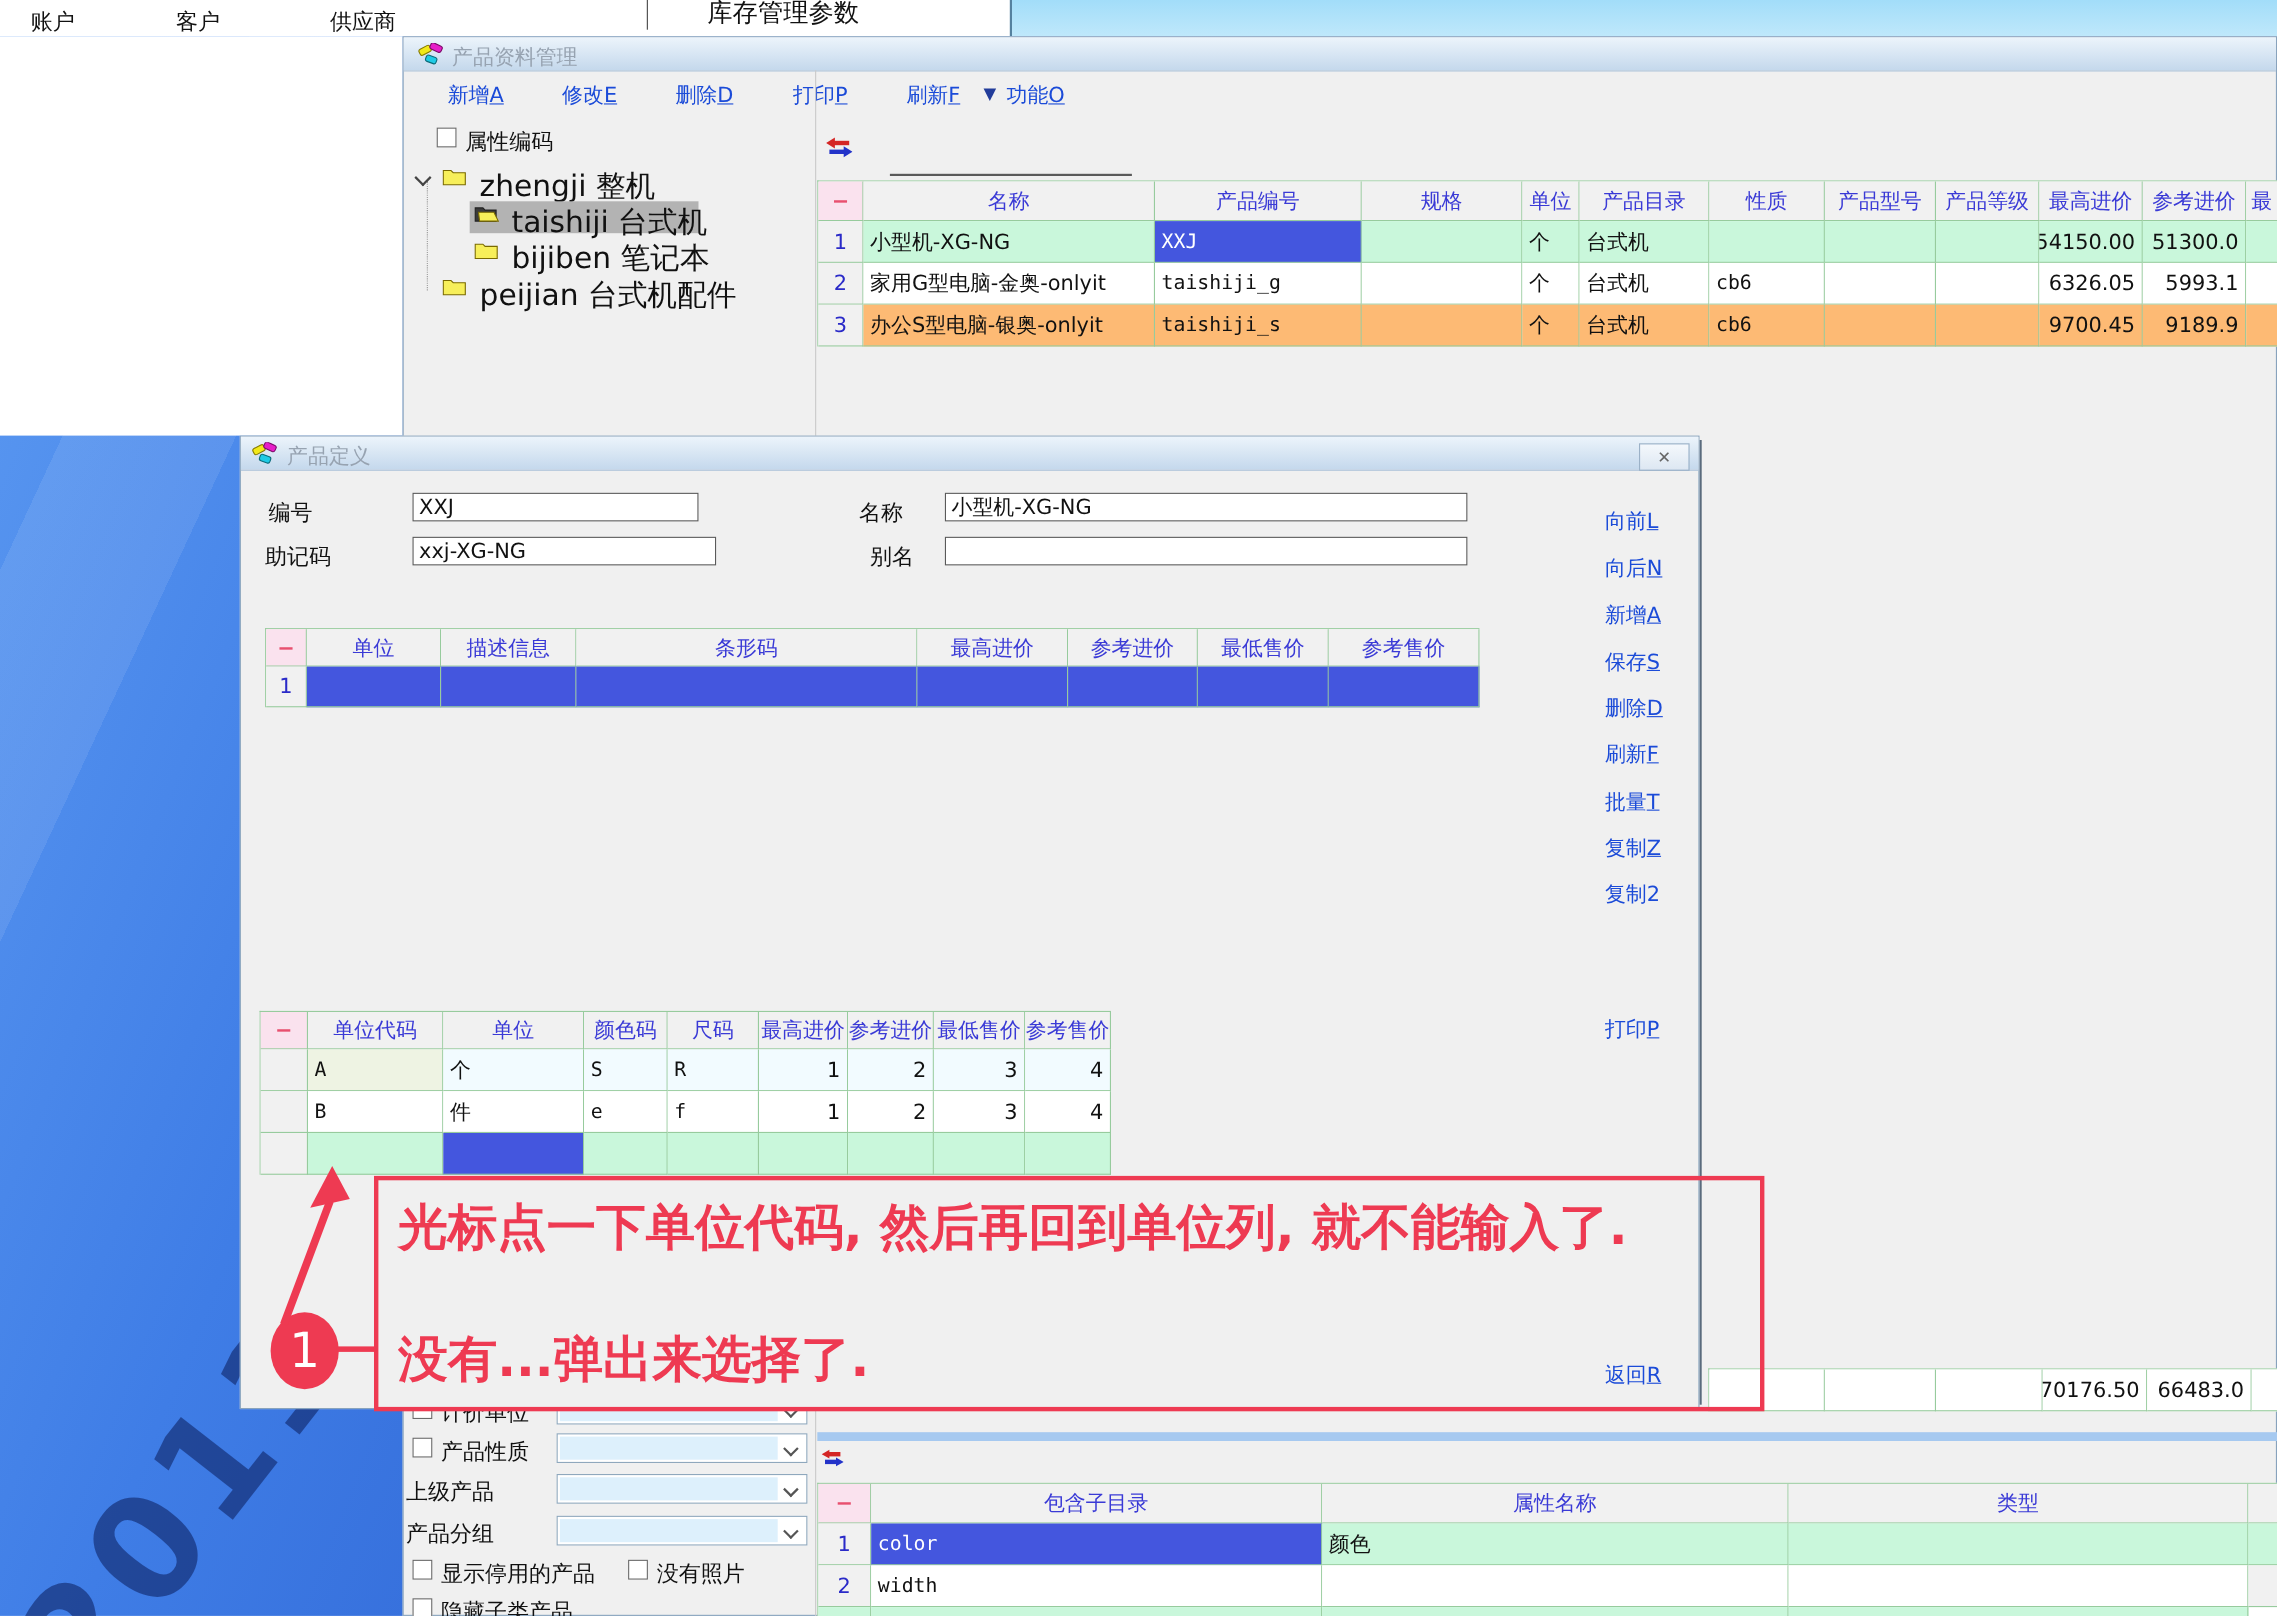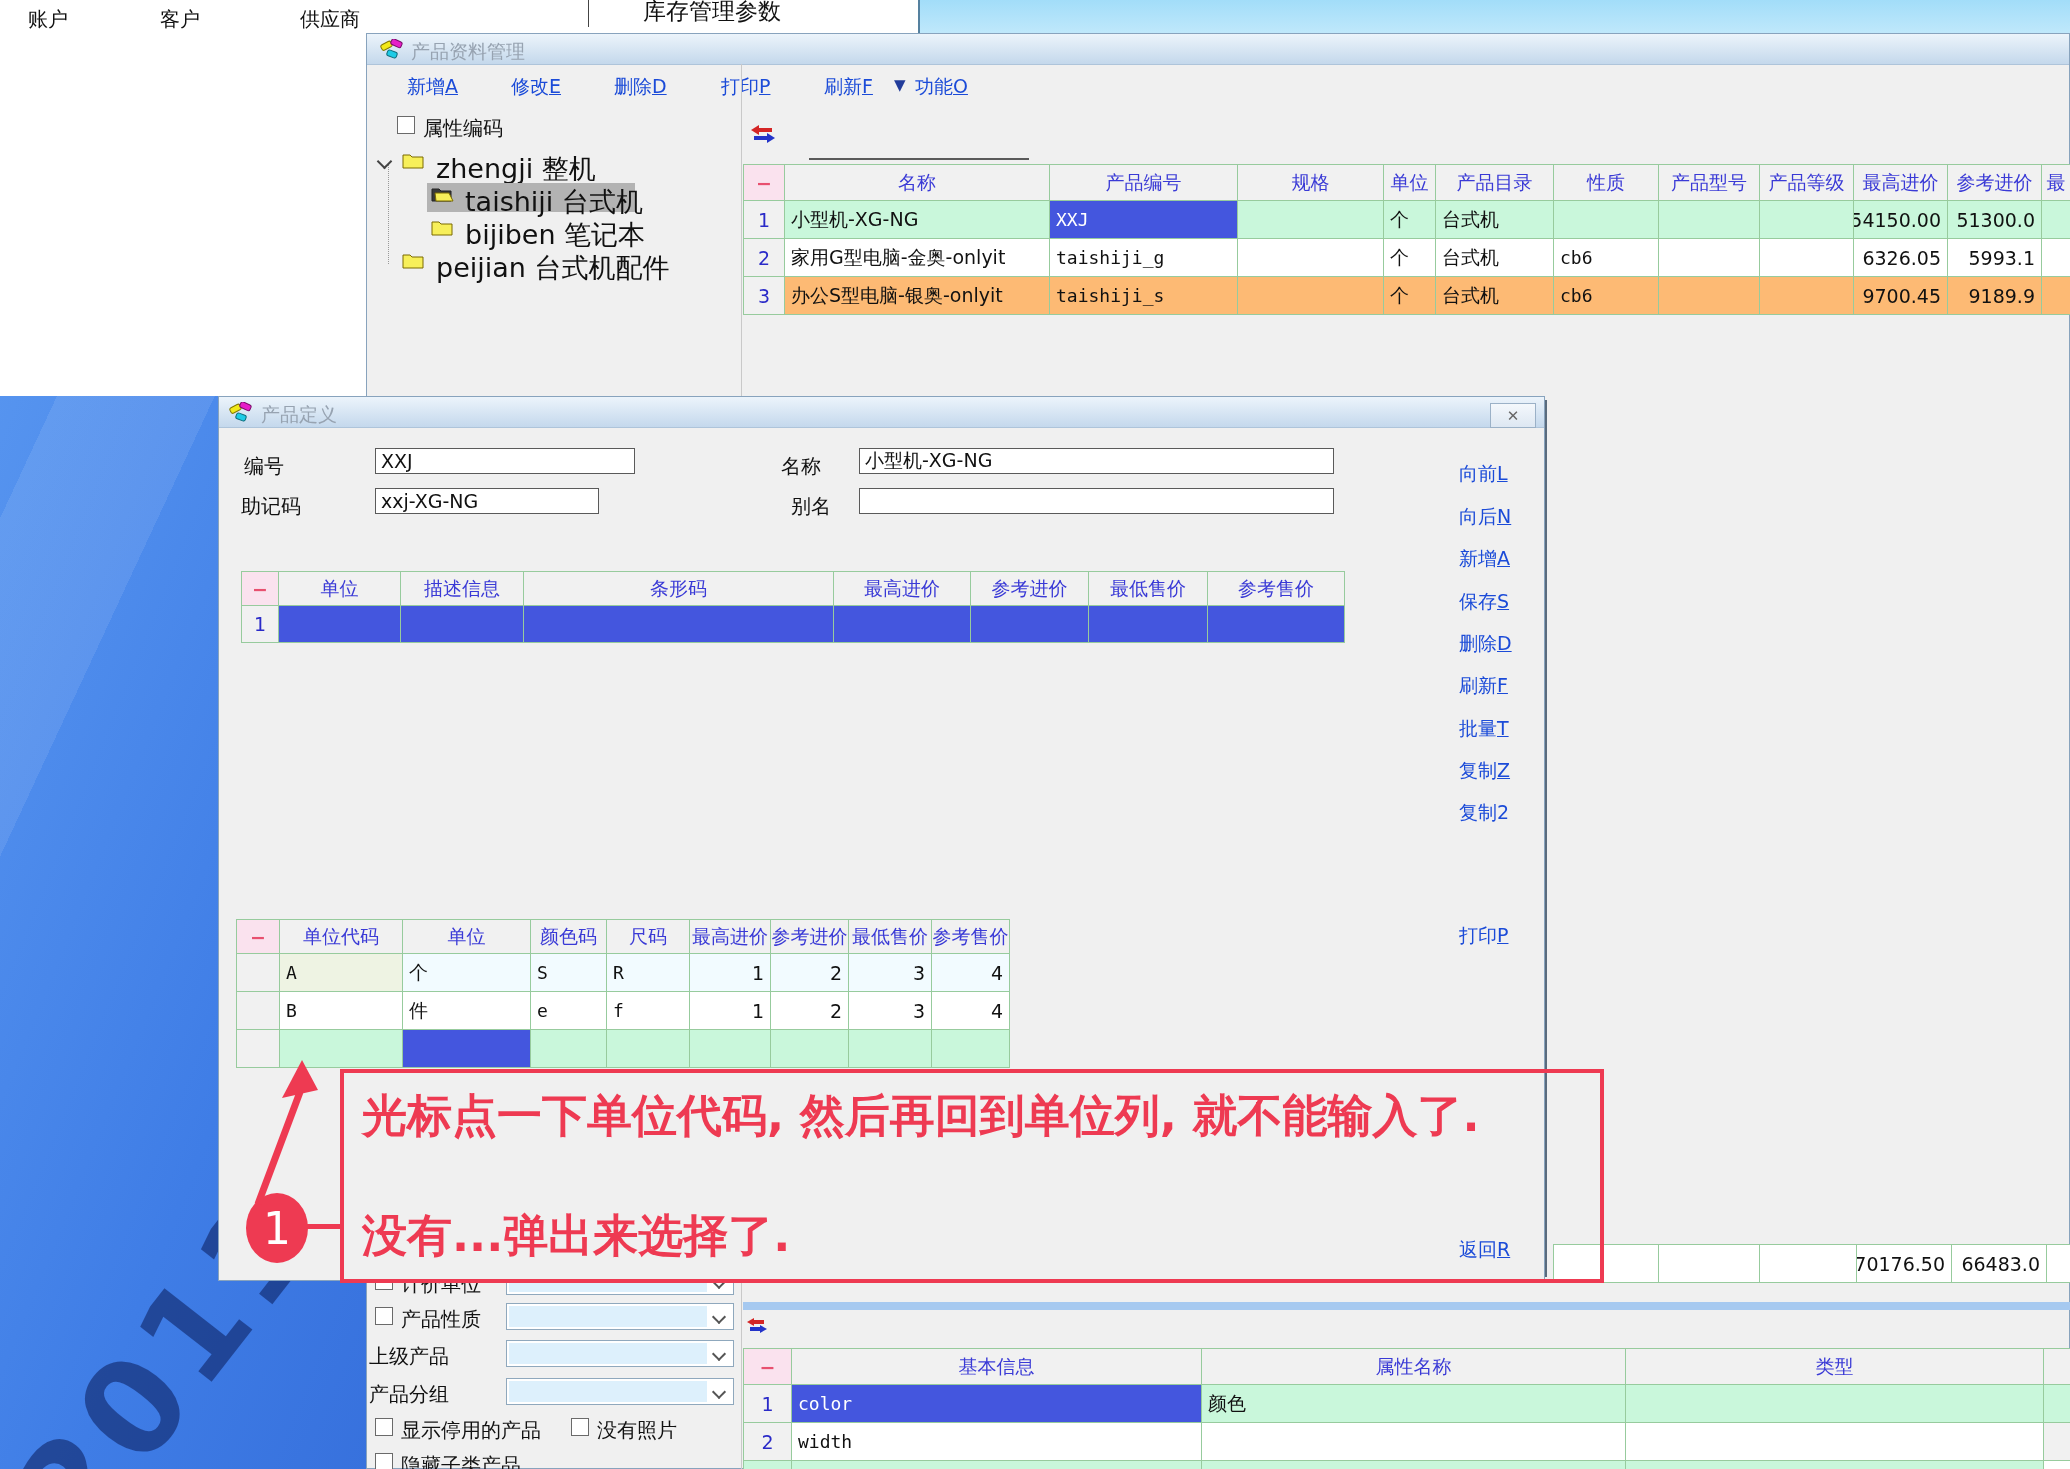--- a/index.html
+++ b/index.html
@@ -232,21 +232,21 @@
   <div class="abs" style="left:376px;top:1268px;width:1328px;height:8px;background:#a6c9f0"></div>
   <svg class="abs" style="left:380px;top:1283px" width="20" height="17">
     <polygon points="0,5 7,1 7,9" fill="#d42525"></polygon>
       <rect x="6" y="3" width="11" height="4" fill="#d42525"></rect>
     <polygon points="20,12 13,8 13,16" fill="#2333c9"></polygon>
       <rect x="3" y="10" width="11" height="4" fill="#2333c9"></rect>
   </svg>
 
   <div class="grid" style="left:376px;top:1314px;grid-template-columns:48px 410px 424px 418px 28px;grid-template-rows:36px 38px 38px 10px">
     <div class="cell selh">−</div>
-    <div class="cell hc">基本信息</div>
+    <div class="cell hc">包含子目录</div>
     <div class="cell hc">属性名称</div>
     <div class="cell hc">类型</div>
     <div class="cell hc"></div>
 
     <div class="cell rn">1</div>
     <div class="cell sel mono">color</div>
     <div class="cell g">颜色</div>
     <div class="cell g"></div>
     <div class="cell g"></div>
 
@@ -273,21 +273,21 @@
     <span class="title-text" style="left:42px">产品定义</span>
     <div class="closebtn" style="right:8px;top:6px">✕</div>
   </div>
 
   <span class="lbl" style="left:25px;top:56px">编号</span>
   <div class="input" style="left:156px;top:51px;width:260px;height:26px">XXJ</div>
   <span class="lbl" style="left:562px;top:56px">名称</span>
   <div class="input" style="left:640px;top:51px;width:475px;height:26px">小型机-XG-NG</div>
 
   <span class="lbl" style="left:22px;top:96px">助记码</span>
-  <div class="input" style="left:156px;top:91px;width:224px;height:26px">xxj-XG-NG</div>
+  <div class="input" style="left:156px;top:91px;width:276px;height:26px">xxj-XG-NG</div>
   <span class="lbl" style="left:572px;top:96px">别名</span>
   <div class="input" style="left:640px;top:91px;width:475px;height:26px"></div>
 
 
   <div class="grid" style="left:22px;top:174px;grid-template-columns:37px 122px 123px 310px 137px 118px 119px 137px;grid-template-rows:34px 37px">
     <div class="cell selh">−</div>
     <div class="cell hc">单位</div>
     <div class="cell hc">描述信息</div>
     <div class="cell hc">条形码</div>
     <div class="cell hc">最高进价</div>

